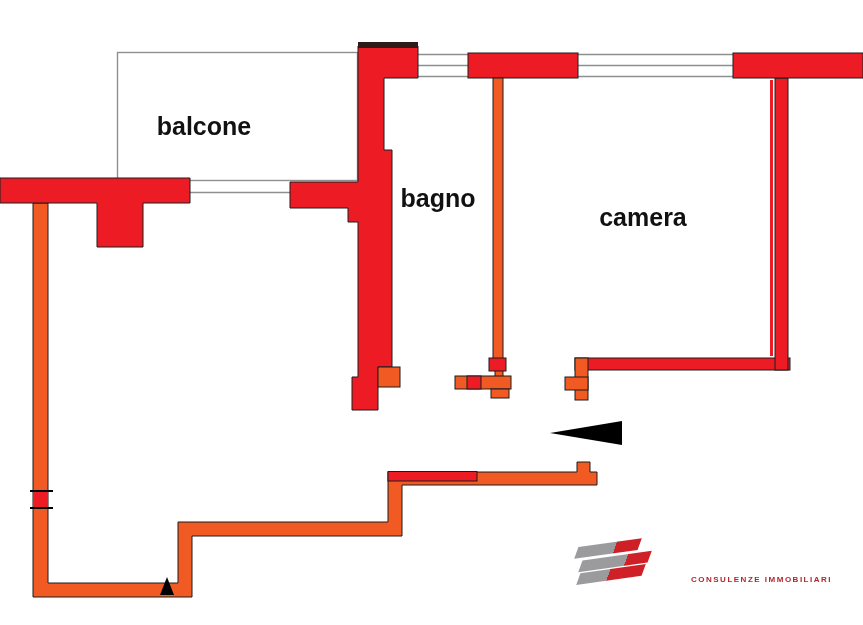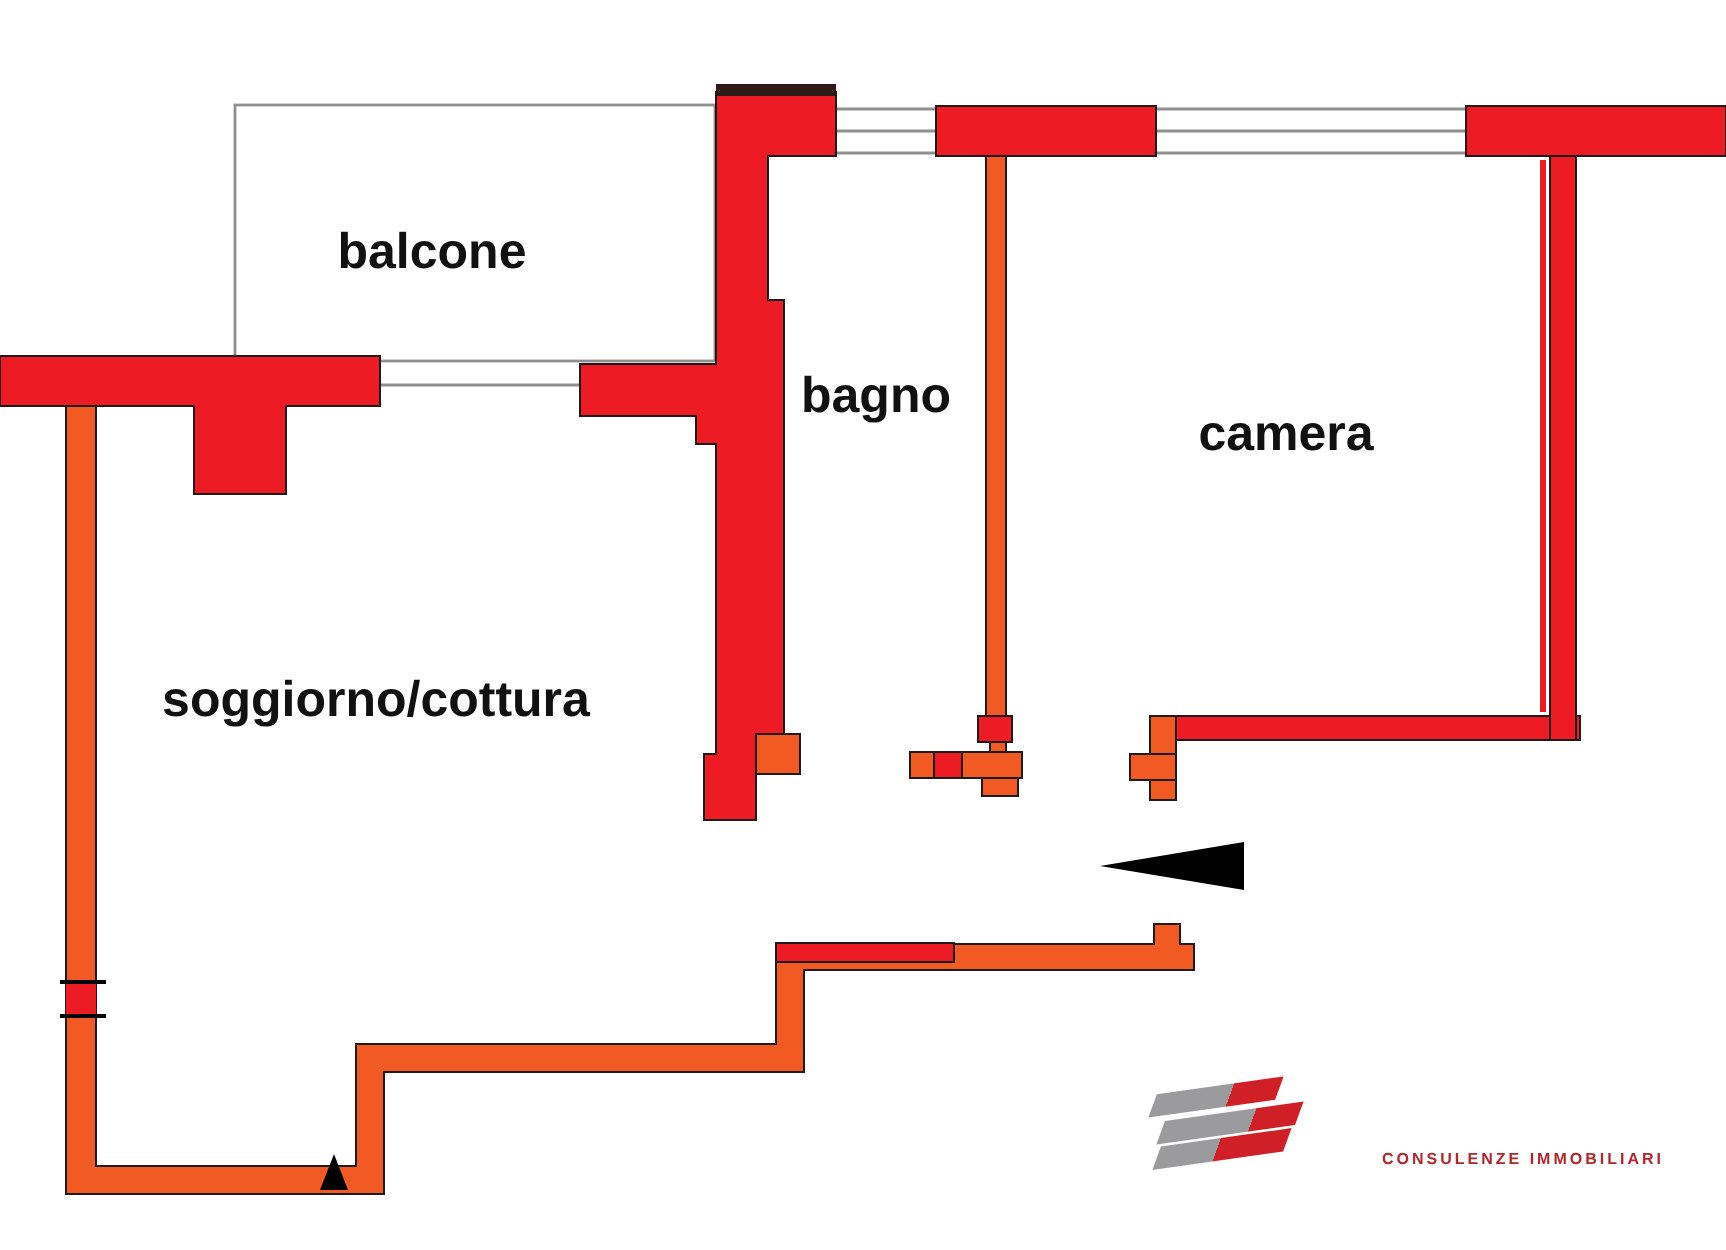--- a/index.html
+++ b/index.html
@@ -95,24 +95,23 @@
       <rect class="wo" x="491" y="389" width="18" height="9"></rect>
       <rect class="wr" x="489" y="358" width="17" height="13"></rect>
       <rect class="wr" x="467" y="376" width="14" height="13"></rect>
     </g>
 
     <polygon class="blk" points="550,433 622,421 622,445"></polygon>
 
     <polygon class="blk" points="167,577 160,595 174,595"></polygon>
   </svg>
 
-  <div class="room-label" style="left:116px;top:112px;width:200px;">balcone</div>
+  <div class="room-label" style="left:104px;top:112px;width:200px;">balcone</div>
   <div class="room-label" style="left:338px;top:184px;width:200px;">bagno</div>
   <div class="room-label" style="left:543px;top:203px;width:200px;">camera</div>
-  <div class="room-label" style="left:38px;top:336px;width:300px;">soggiorno/cottura</div>
 
   <div class="logo">
     <div class="logo-bar bar1"></div>
     <div class="logo-bar bar2"></div>
     <div class="logo-bar bar3"></div>
     <div class="logo-tagline">CONSULENZE IMMOBILIARI</div>
   </div>
 
 </div>
 

